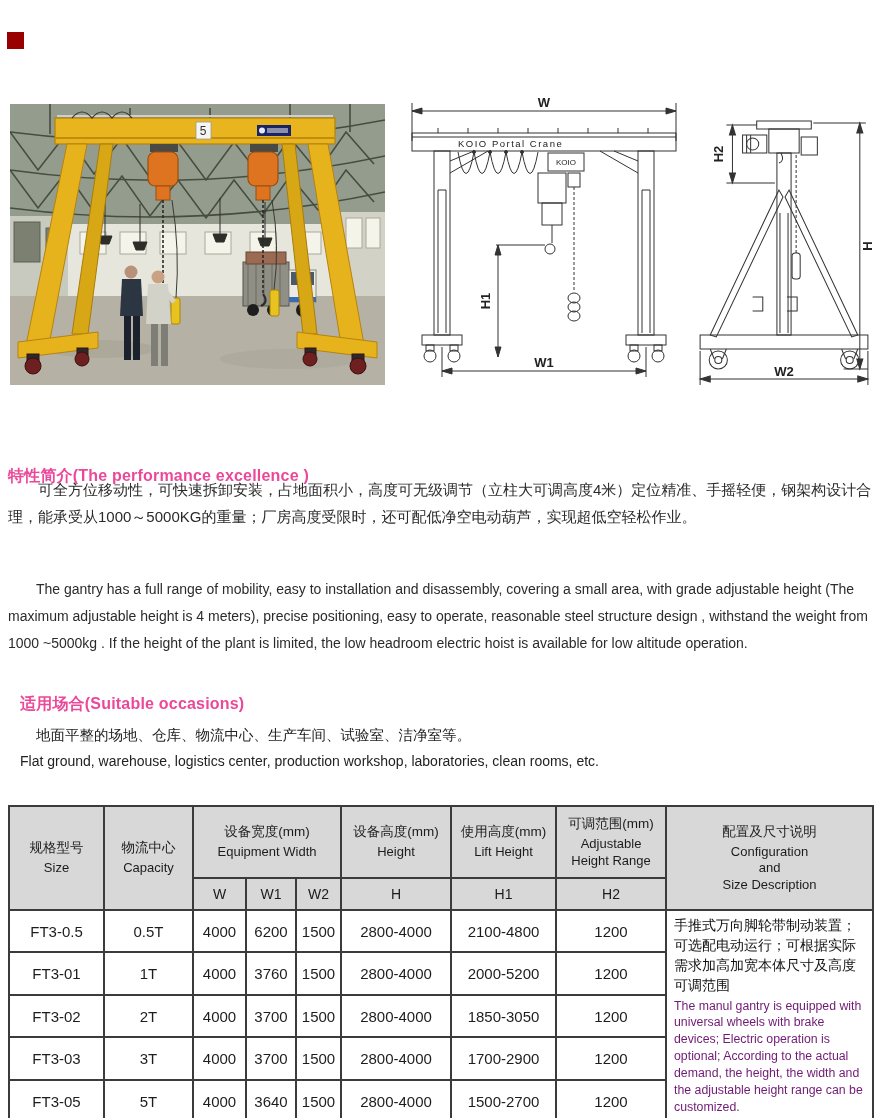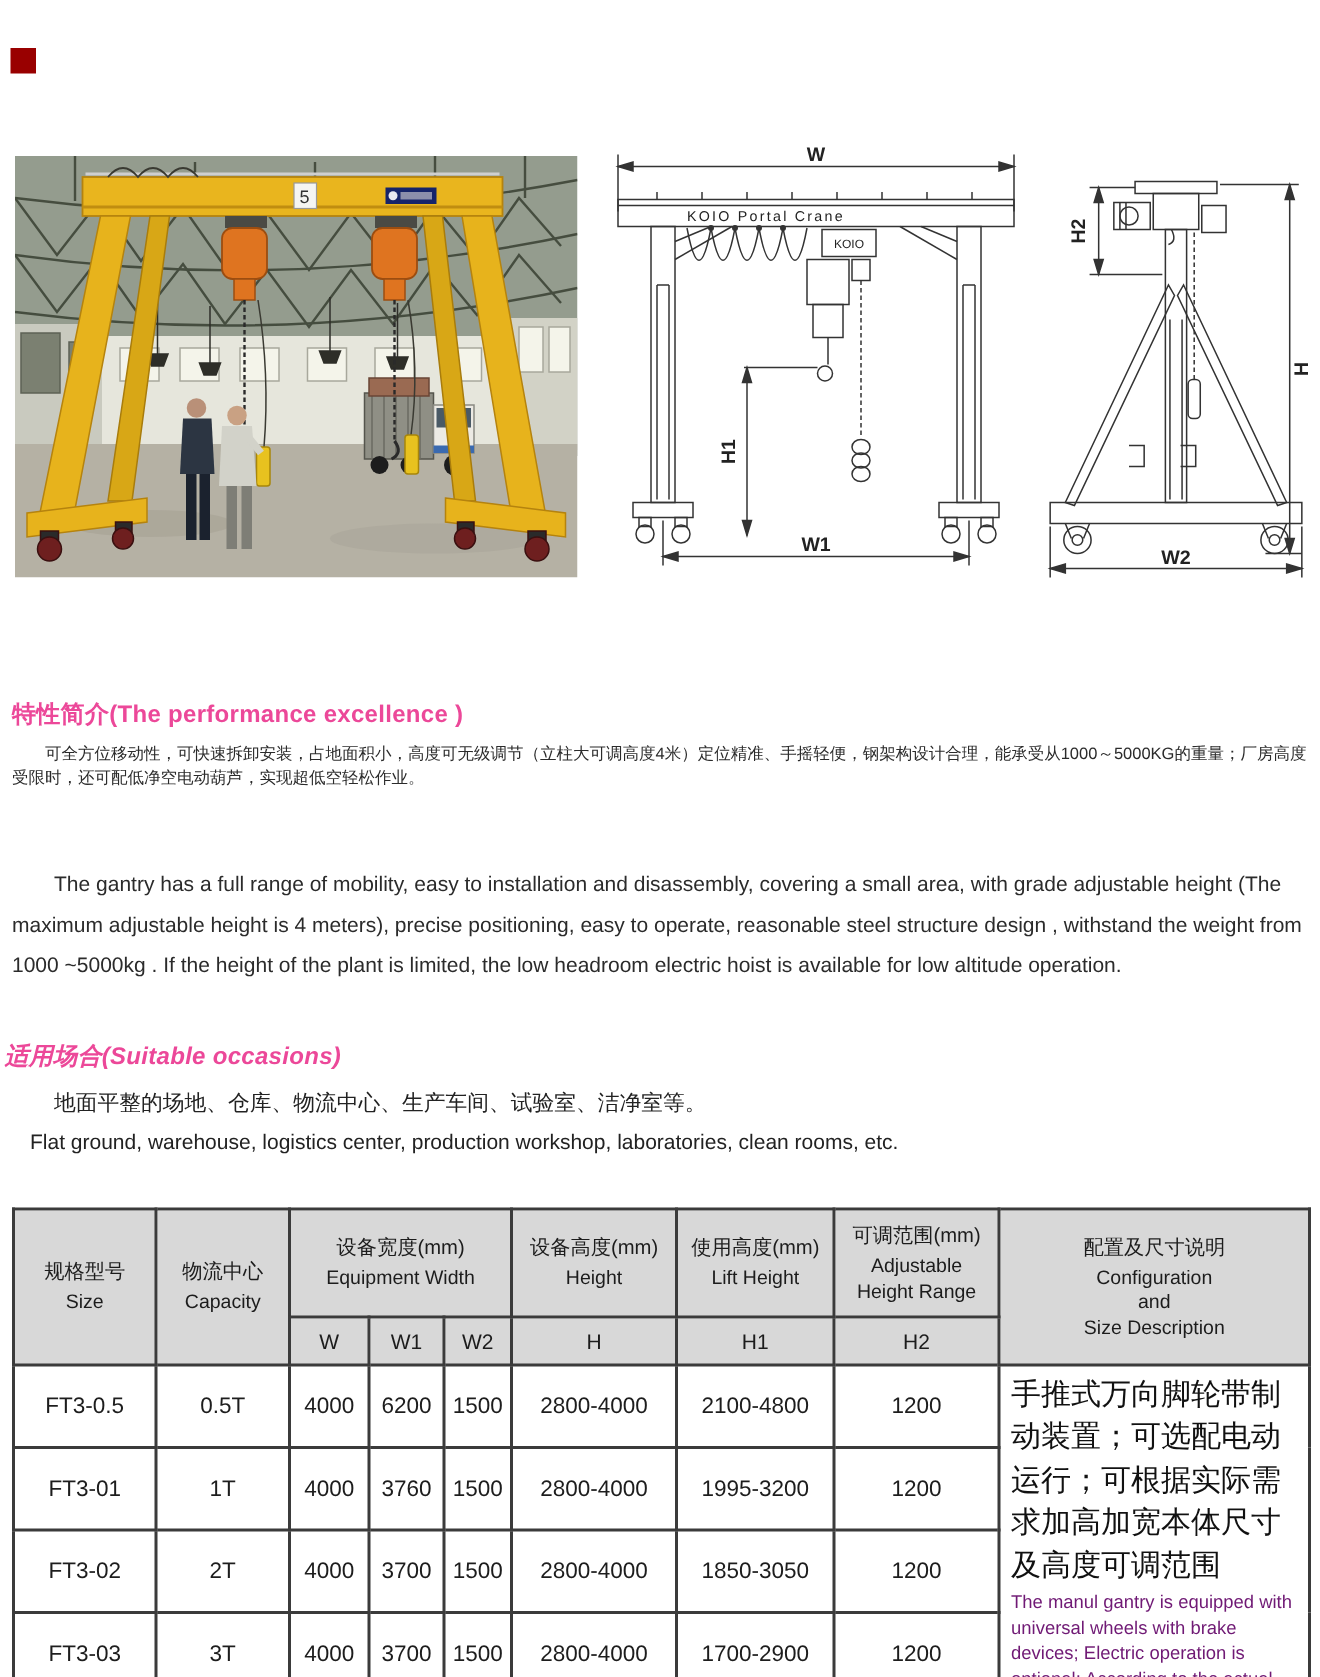--- a/index.html
+++ b/index.html
@@ -7,39 +7,39 @@
     width:880px;height:1118px;position:relative;background:#ffffff;
     font-family:"Liberation Sans","DejaVu Sans",sans-serif;color:#222;overflow:hidden;
   }
   .abs{position:absolute;}
   .red-square{left:7px;top:32px;width:17px;height:17px;background:#990000;}
   .photo{left:10px;top:104px;width:375px;height:281px;}
   .drawing-front{left:398px;top:95px;width:292px;height:295px;}
   .drawing-side{left:690px;top:95px;width:188px;height:295px;}
   .sec-heading{font-size:16px;font-weight:bold;color:#ec4899;letter-spacing:0.2px;}
   .heading-perf{left:8px;top:466px;}
-  .heading-occ{left:3px;top:694px;font-style:italic;}
+  .heading-occ{left:20px;top:694px;}
   .para{left:8px;width:864px;color:#2b2b2b;}
-  .para-cn{top:495px;font-size:11px;line-height:16px;text-indent:2em;}
+  .para-cn{top:476px;font-size:15px;line-height:27px;text-indent:2em;}
   .para-en{top:576px;font-size:14px;line-height:27px;text-indent:2em;}
   .occ-cn{left:36px;top:726px;font-size:14.5px;}
   .occ-en{left:20px;top:753px;font-size:14px;}
   .spec-table{left:8px;top:805px;border-collapse:collapse;table-layout:fixed;width:864px;}
   .spec-table th,.spec-table td{
     border:2px solid #3b3b3b;text-align:center;vertical-align:middle;
     padding:0;overflow:hidden;
   }
   .spec-table th{background:#d8d8d8;font-weight:normal;color:#1c1c1c;}
   .hdr-cn{font-size:13.5px;}
   .hdr-en{font-size:13px;margin-top:3px;white-space:pre-line;line-height:1.25;}
   .sub-hdr{font-size:14px;height:30px;}
   tr.main-hdr th{height:70px;}
   tr.body-row td{height:40px;font-size:15px;color:#1d1d1d;margin-top:32px;}
   td.config-cell{text-align:left;vertical-align:top;padding:5px 7px;background:#fff;}
-  .config-cn{font-size:20px;line-height:1.42;color:#111;}
+  .config-cn{font-size:14px;line-height:1.42;color:#111;font-family:Liberation Serif, serif;}
   .config-en{font-size:12.3px;line-height:1.38;color:#701a75;margin-top:2px;}
   svg text{font-family:"Liberation Sans","DejaVu Sans",sans-serif;}
   .dim-label{font-size:13px;font-weight:bold;fill:#222;}
 </style>
 </head>
 <body>
 
 <div class="abs red-square"></div>
 
 <svg class="abs photo" viewBox="0 0 375 281" preserveAspectRatio="none">
@@ -365,21 +365,21 @@
         <div class="config-en">The manul gantry is equipped with universal wheels with brake devices; Electric operation is optional; According to the actual demand,  the height, the width and the adjustable height range can be customized.</div>
       </td>
     </tr>
     <tr class="body-row">
       <td>FT3-01</td>
       <td>1T</td>
       <td>4000</td>
       <td>3760</td>
       <td>1500</td>
       <td>2800-4000</td>
-      <td>1995-3200</td>
+      <td>2000-5200</td>
       <td>1200</td>
     </tr>
     <tr class="body-row">
       <td>FT3-02</td>
       <td>2T</td>
       <td>4000</td>
       <td>3700</td>
       <td>1500</td>
       <td>2800-4000</td>
       <td>1850-3050</td>

